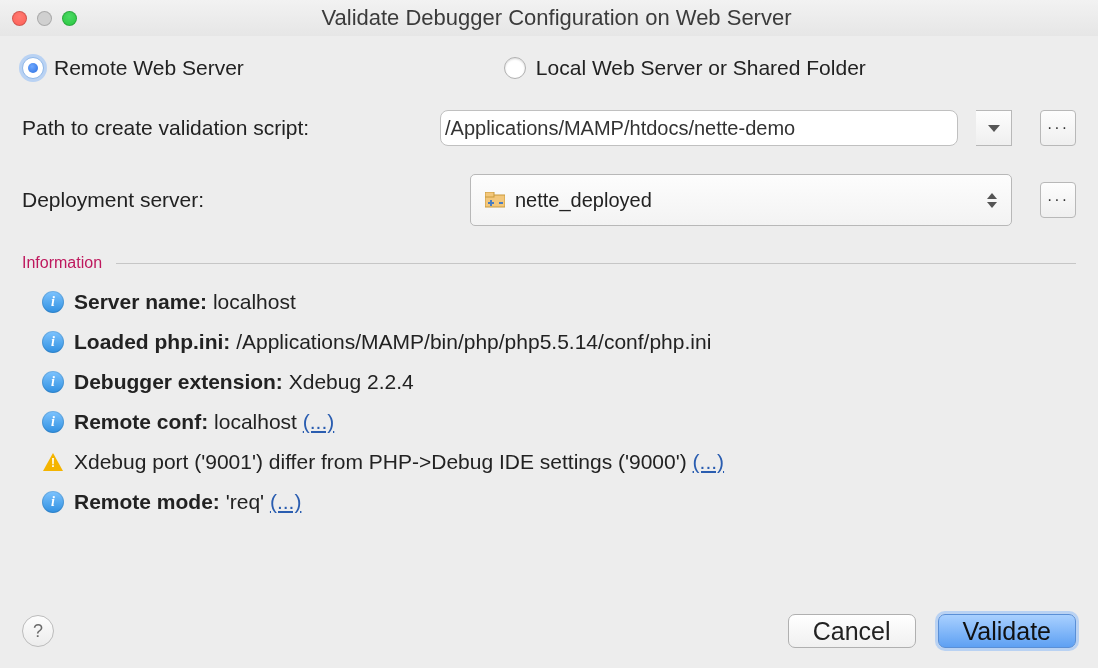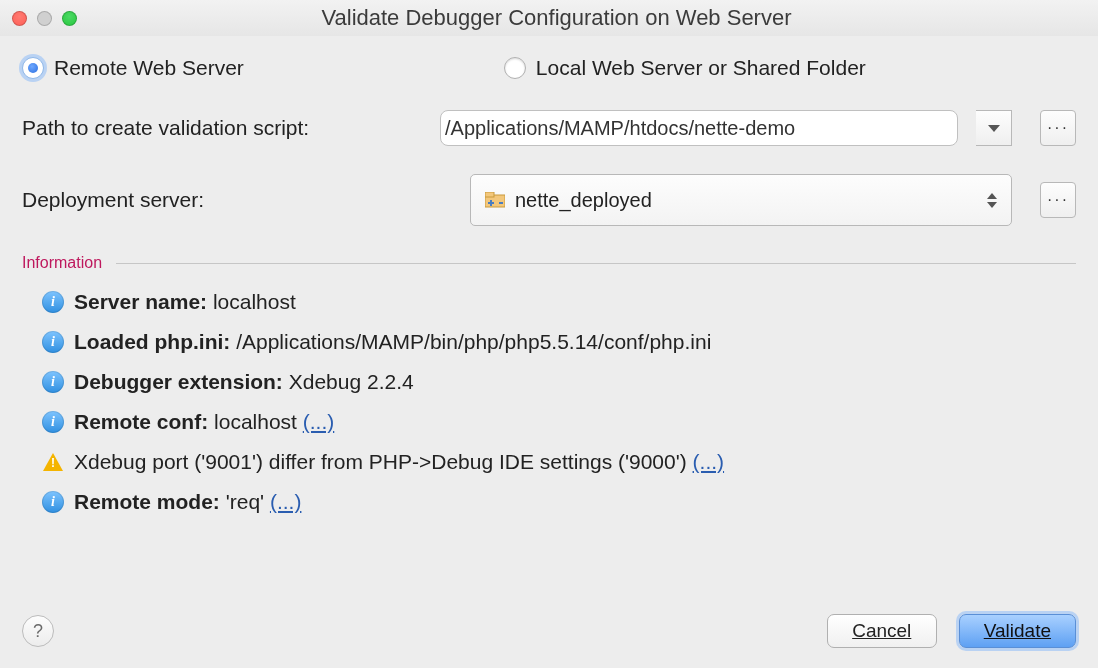--- a/index.html
+++ b/index.html
@@ -193,26 +193,25 @@
     border: 1px solid #bcbcbc;
     display: flex; align-items: center; justify-content: center;
     color: #6a6a6a; font-size: 18px;
   }
   .spacer { flex: 1; }
   .btn {
     height: 34px; min-width: 110px;
     padding: 0 24px;
     border: 1px solid #b0b0b0;
     border-radius: 7px;
-    font-size: 19px;
+    font-size: 25px;
     background: linear-gradient(#ffffff, #f0f0f0);
     display: inline-flex; align-items: center; justify-content: center;
     margin-left: 22px;
     box-shadow: 0 1px 0 rgba(255,255,255,0.6) inset;
-    text-decoration: underline;
   }
   .btn.primary {
     background: linear-gradient(#a9d0ff, #5ea0f3);
     border-color: #5a8fd6;
     box-shadow: 0 0 0 3px rgba(90,160,255,0.35);
     color: #111;
   }
 </style>
 </head>
 <body>

